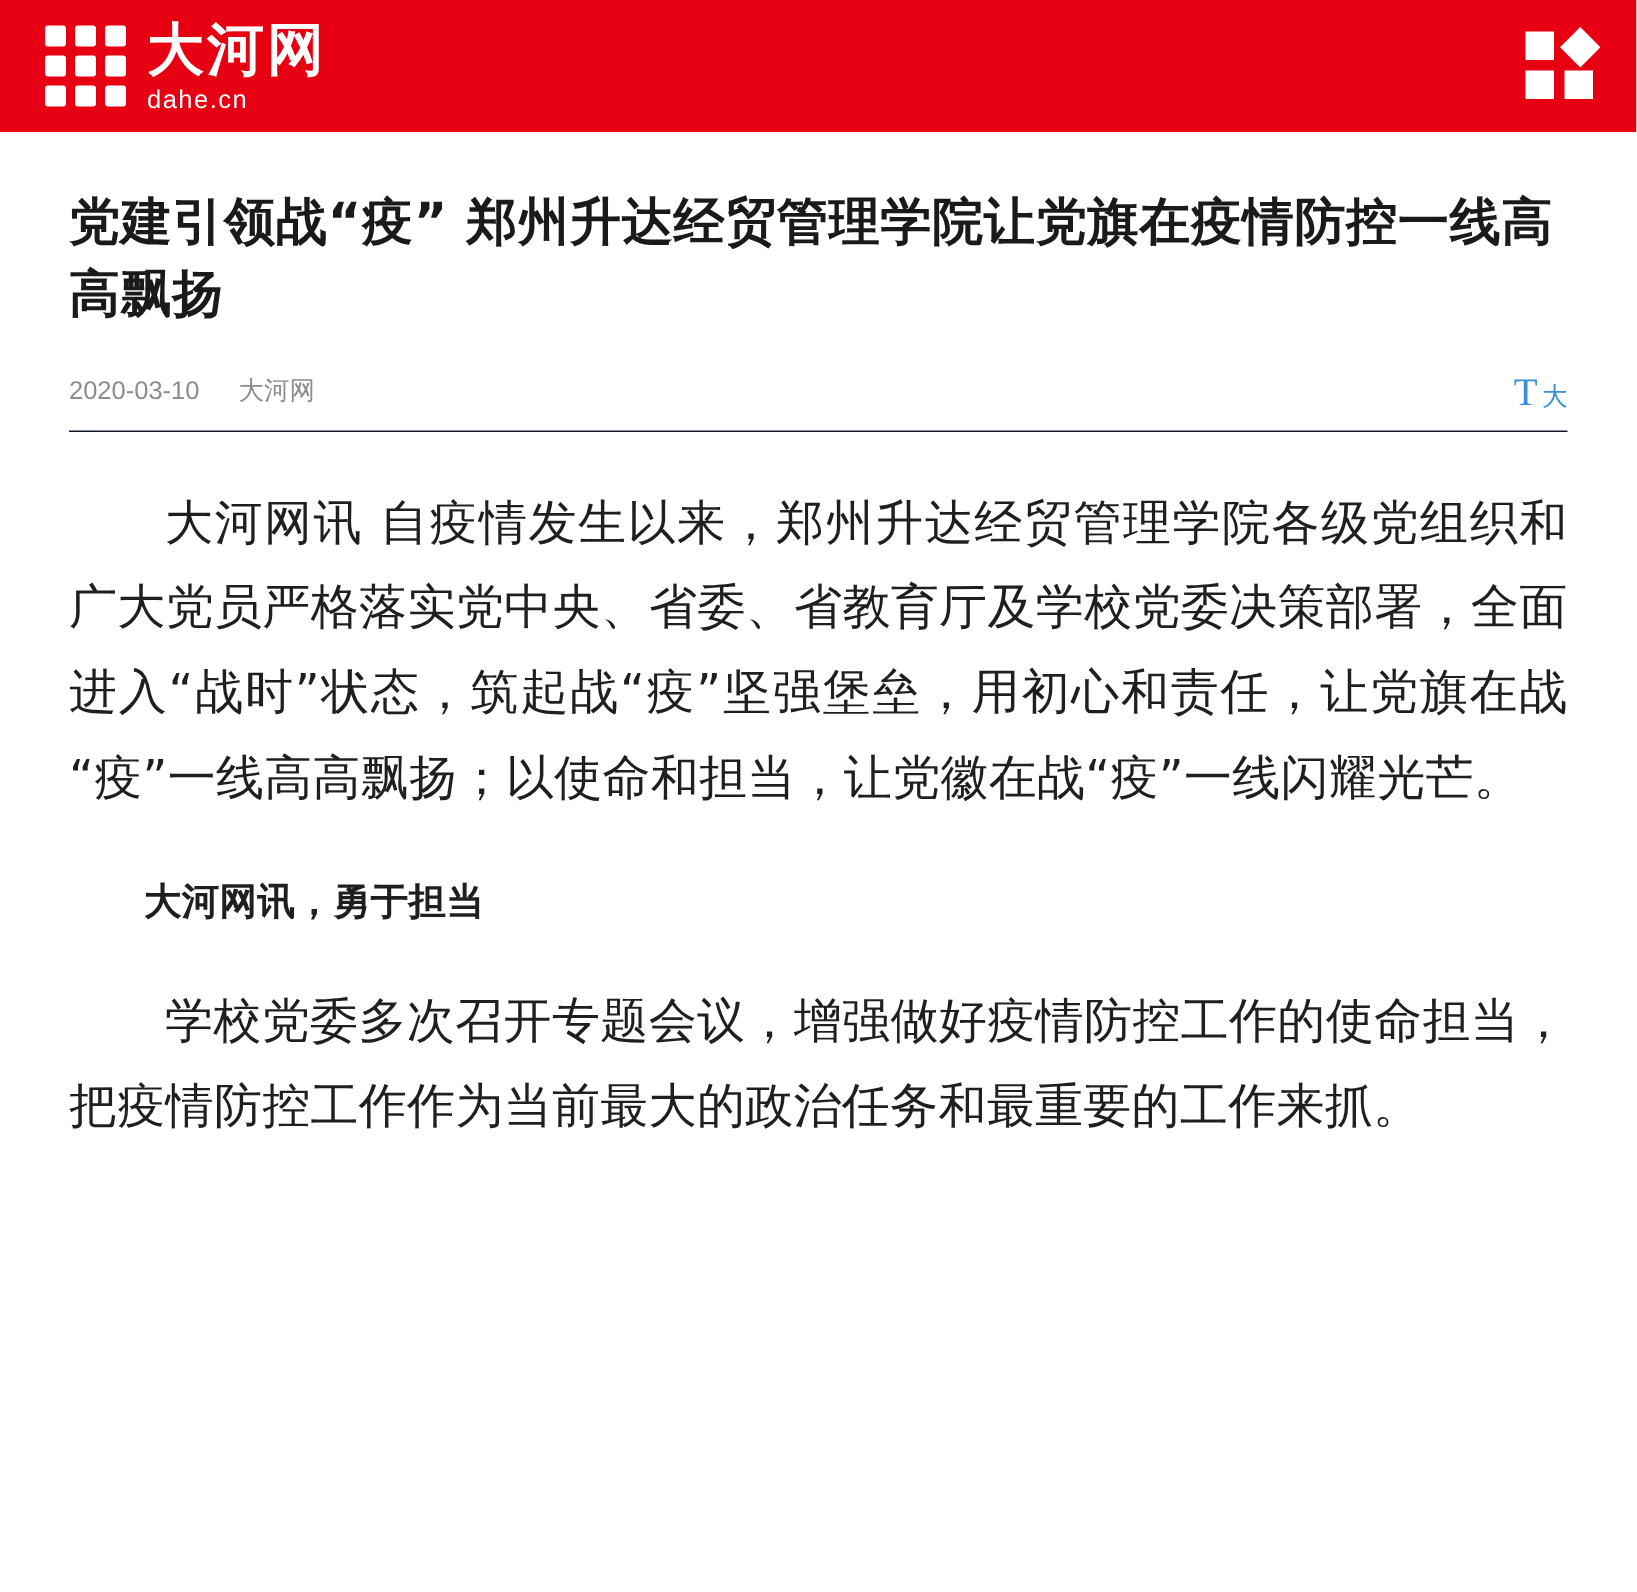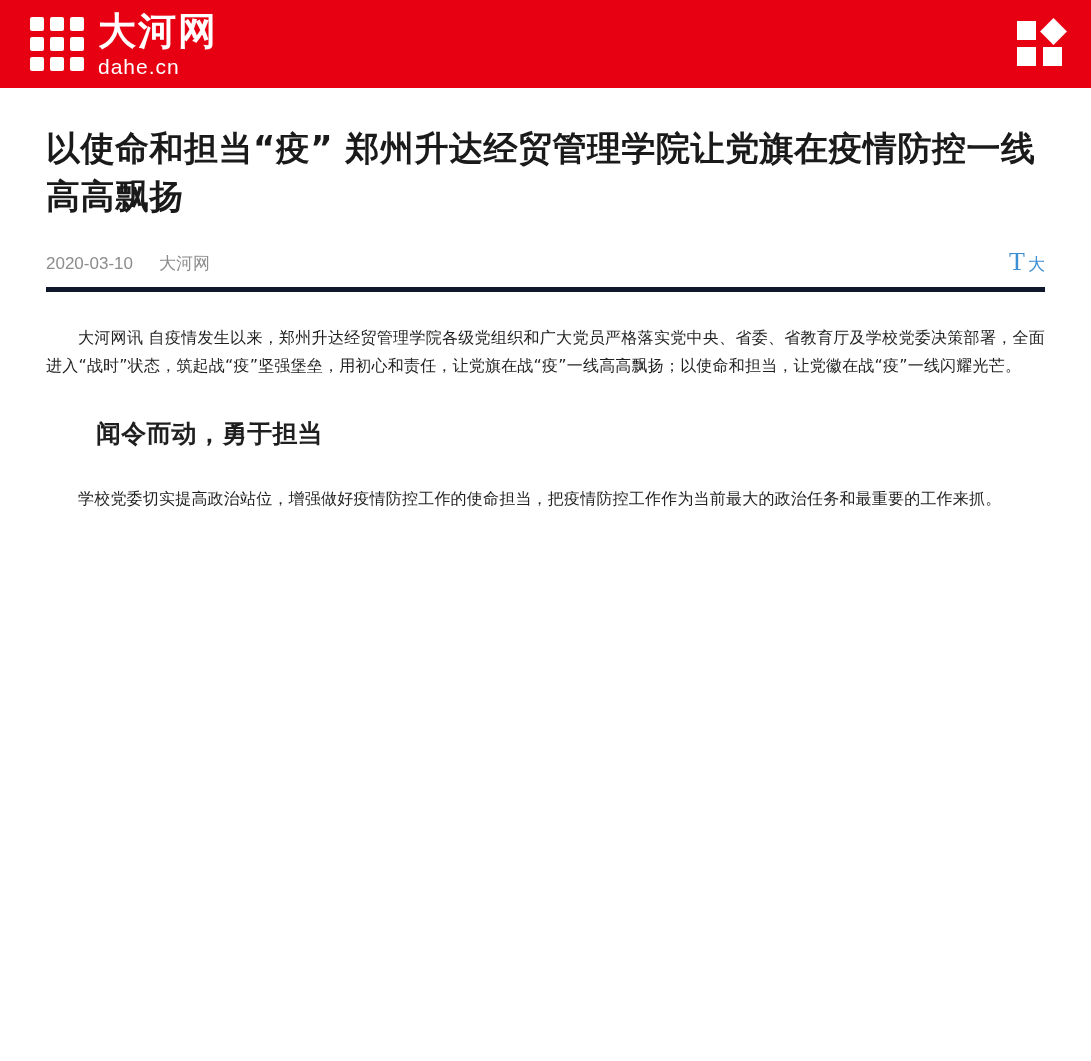--- a/index.html
+++ b/index.html
@@ -60,21 +60,21 @@
   }
   .brand-name {
     color: #ffffff;
     font-size: 38px;
     font-weight: bold;
     letter-spacing: 2px;
     font-family: "DejaVu Sans", "Liberation Sans", sans-serif;
   }
   .brand-sub {
     color: #ffffff;
-    font-size: 21px;
+    font-size: 17px;
     letter-spacing: 1px;
     margin-top: 6px;
     font-family: "Liberation Sans", sans-serif;
   }
 
   .grid-menu {
     width: 46px;
     height: 46px;
     position: relative;
     cursor: pointer;
@@ -98,25 +98,25 @@
     margin: 36px 0 0 0;
     font-size: 34px;
     line-height: 1.42;
     font-weight: bold;
     color: #1a1a1a;
     letter-spacing: 0.5px;
     font-family: "DejaVu Sans", "Liberation Sans", sans-serif;
   }
   .meta-row {
     display: flex;
-    align-items: flex-end;
+    align-items: flex-start;
     justify-content: space-between;
     margin-top: 28px;
     padding-bottom: 12px;
-    border-bottom: 5px solid #0f172a;
+    border-bottom: 1px solid #0f172a;
     gap: 22px;
   }
   .meta-left {
     display: flex;
     align-items: baseline;
     gap: 26px;
     color: #8c8c8c;
     font-size: 17px;
   }
   .meta-date { font-family: "Liberation Sans", sans-serif; }
@@ -141,21 +141,21 @@
     line-height: 1;
   }
 
   .body-text {
     margin-top: 10px;
     color: #1f1f1f;
   }
   .body-text p {
     margin: 0 0 6px 0;
     padding-top: 22px;
-    font-size: 16px;
+    font-size: 32px;
     line-height: 1.78;
     text-indent: 2em;
     text-align: justify;
     font-family: "DejaVu Sans", "Liberation Sans", sans-serif;
     letter-spacing: 0.2px;
   }
   .body-text p.subhead {
     font-weight: bold;
     text-indent: 2em;
     padding-top: 26px;
@@ -186,32 +186,32 @@
   <div class="grid-menu">
     <i class="gm1"></i>
       <i class="gm2"></i>
       <i class="gm3"></i>
       <i class="gm4"></i>
   </div>
 </div>
 
 <div class="article">
 
-  <h1 class="title">以使命和担当“疫” 郑州升达经贸管理学院让党旗在疫情防控一线高高飘扬</h1>
+  <h1 class="title">党建引领战“疫” 郑州升达经贸管理学院让党旗在疫情防控一线高高飘扬</h1>
 
   <div class="meta-row">
     <div class="meta-left">
       <span class="meta-date">2020-03-10</span>
       <span class="meta-source">大河网</span>
     </div>
     <div class="font-size-ctl">
       <span class="big-t">T</span>
       <span class="small-label">大</span>
     </div>
   </div>
 
   <div class="body-text">
     <p>大河网讯 自疫情发生以来，郑州升达经贸管理学院各级党组织和广大党员严格落实党中央、省委、省教育厅及学校党委决策部署，全面进入“战时”状态，筑起战“疫”坚强堡垒，用初心和责任，让党旗在战“疫”一线高高飘扬；以使命和担当，让党徽在战“疫”一线闪耀光芒。</p>
-    <p class="subhead">闻令而动，勇于担当</p>
-    <p>学校党委切实提高政治站位，增强做好疫情防控工作的使命担当，把疫情防控工作作为当前最大的政治任务和最重要的工作来抓。</p>
+    <p class="subhead">大河网讯，勇于担当</p>
+    <p>学校党委多次召开专题会议，增强做好疫情防控工作的使命担当，把疫情防控工作作为当前最大的政治任务和最重要的工作来抓。</p>
   </div>
 
 </div>
 
 </body></html>

